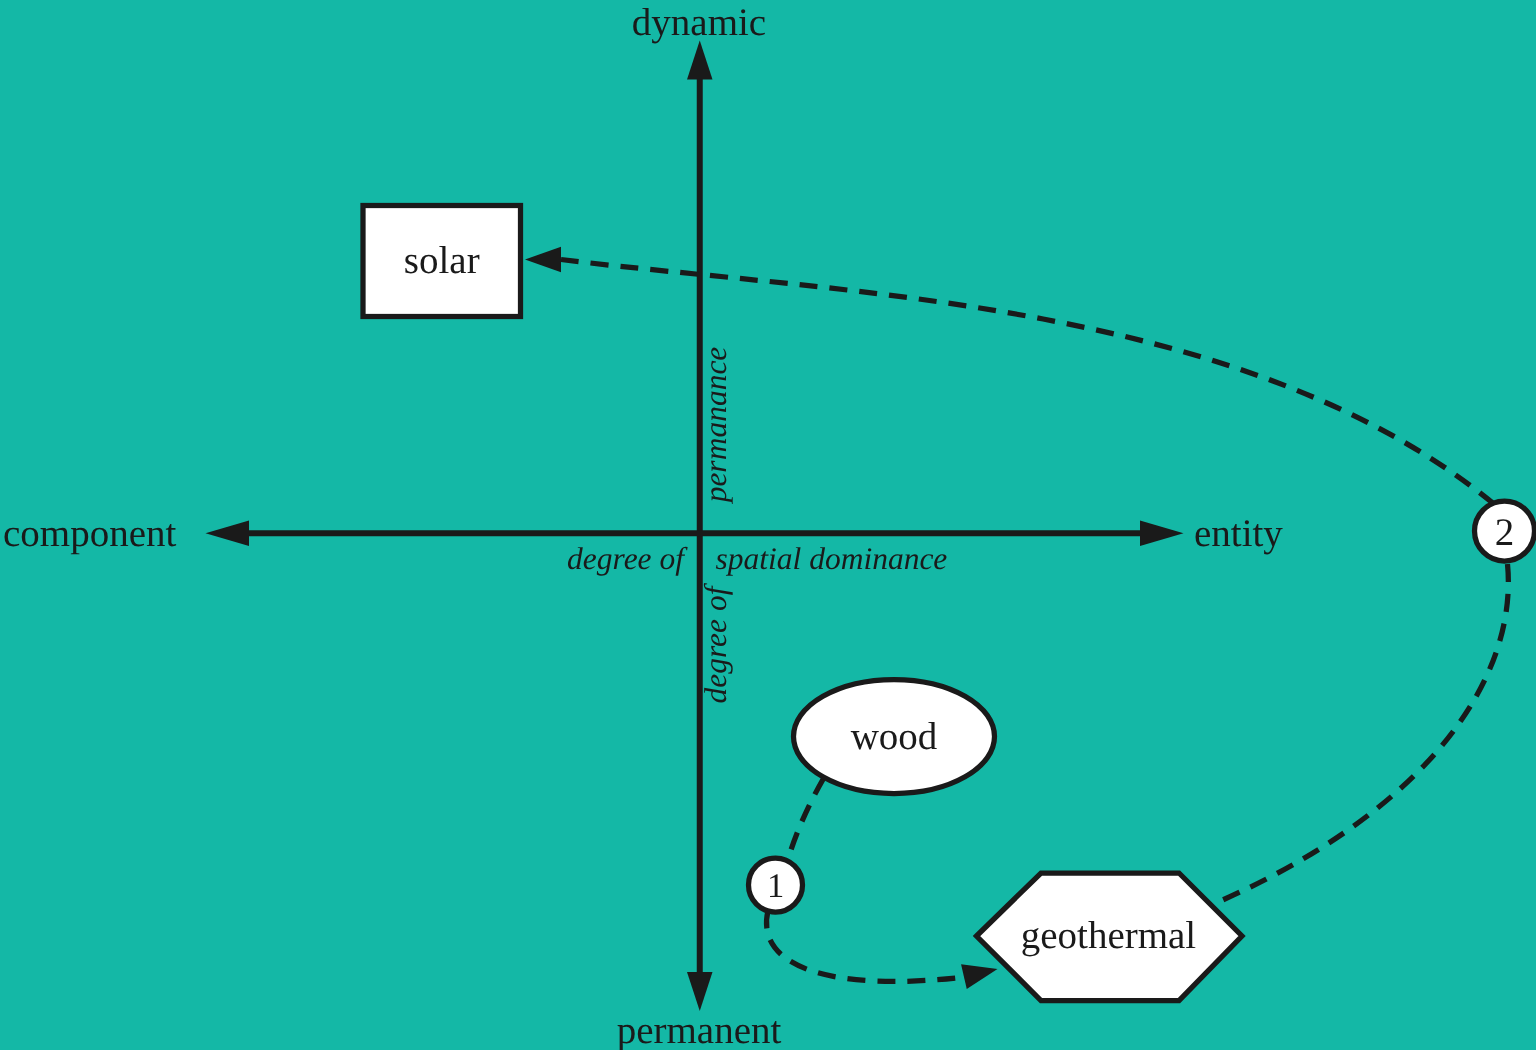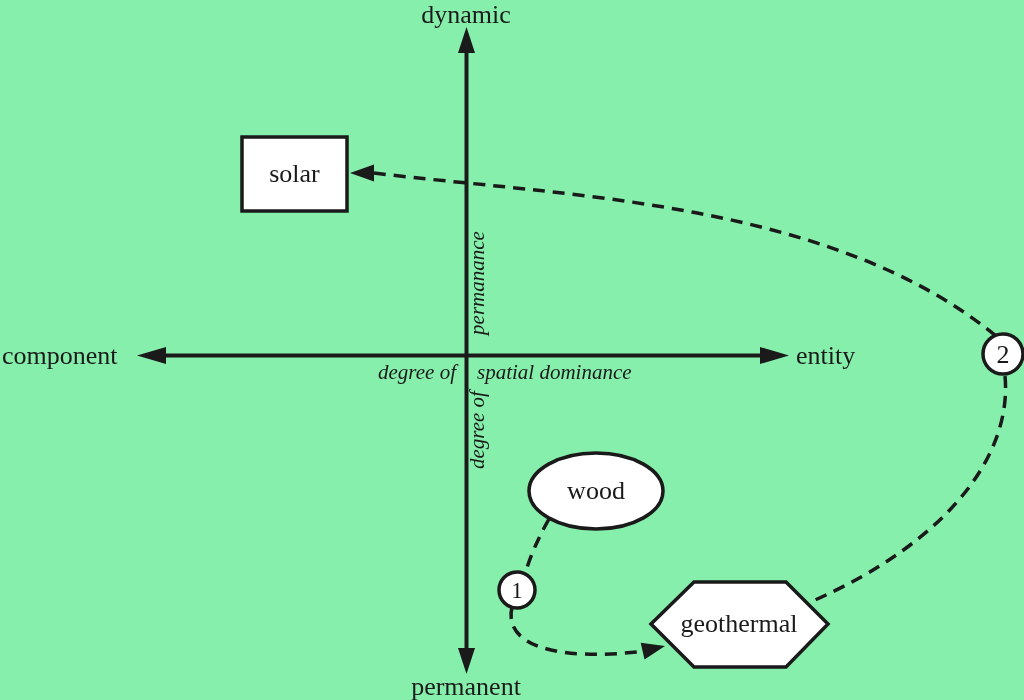--- a/index.html
+++ b/index.html
@@ -7,21 +7,21 @@
     padding: 0;
     background: #ffffff;
     width: 1024px;
     height: 700px;
     overflow: hidden;
   }
   .stage {
     position: relative;
     width: 1024px;
     height: 700px;
-    background: #86efac;
+    background: #14b8a6;
     font-family: "Liberation Serif", "DejaVu Serif", serif;
   }
   svg { display: block; }
   text {
     fill: #1a1a1a;
     font-family: "Liberation Serif", "DejaVu Serif", serif;
   }
   .axis-end-label { font-size: 26px; }
   .node-label { font-size: 26px; }
   .caption { font-size: 21px; font-style: italic; }

